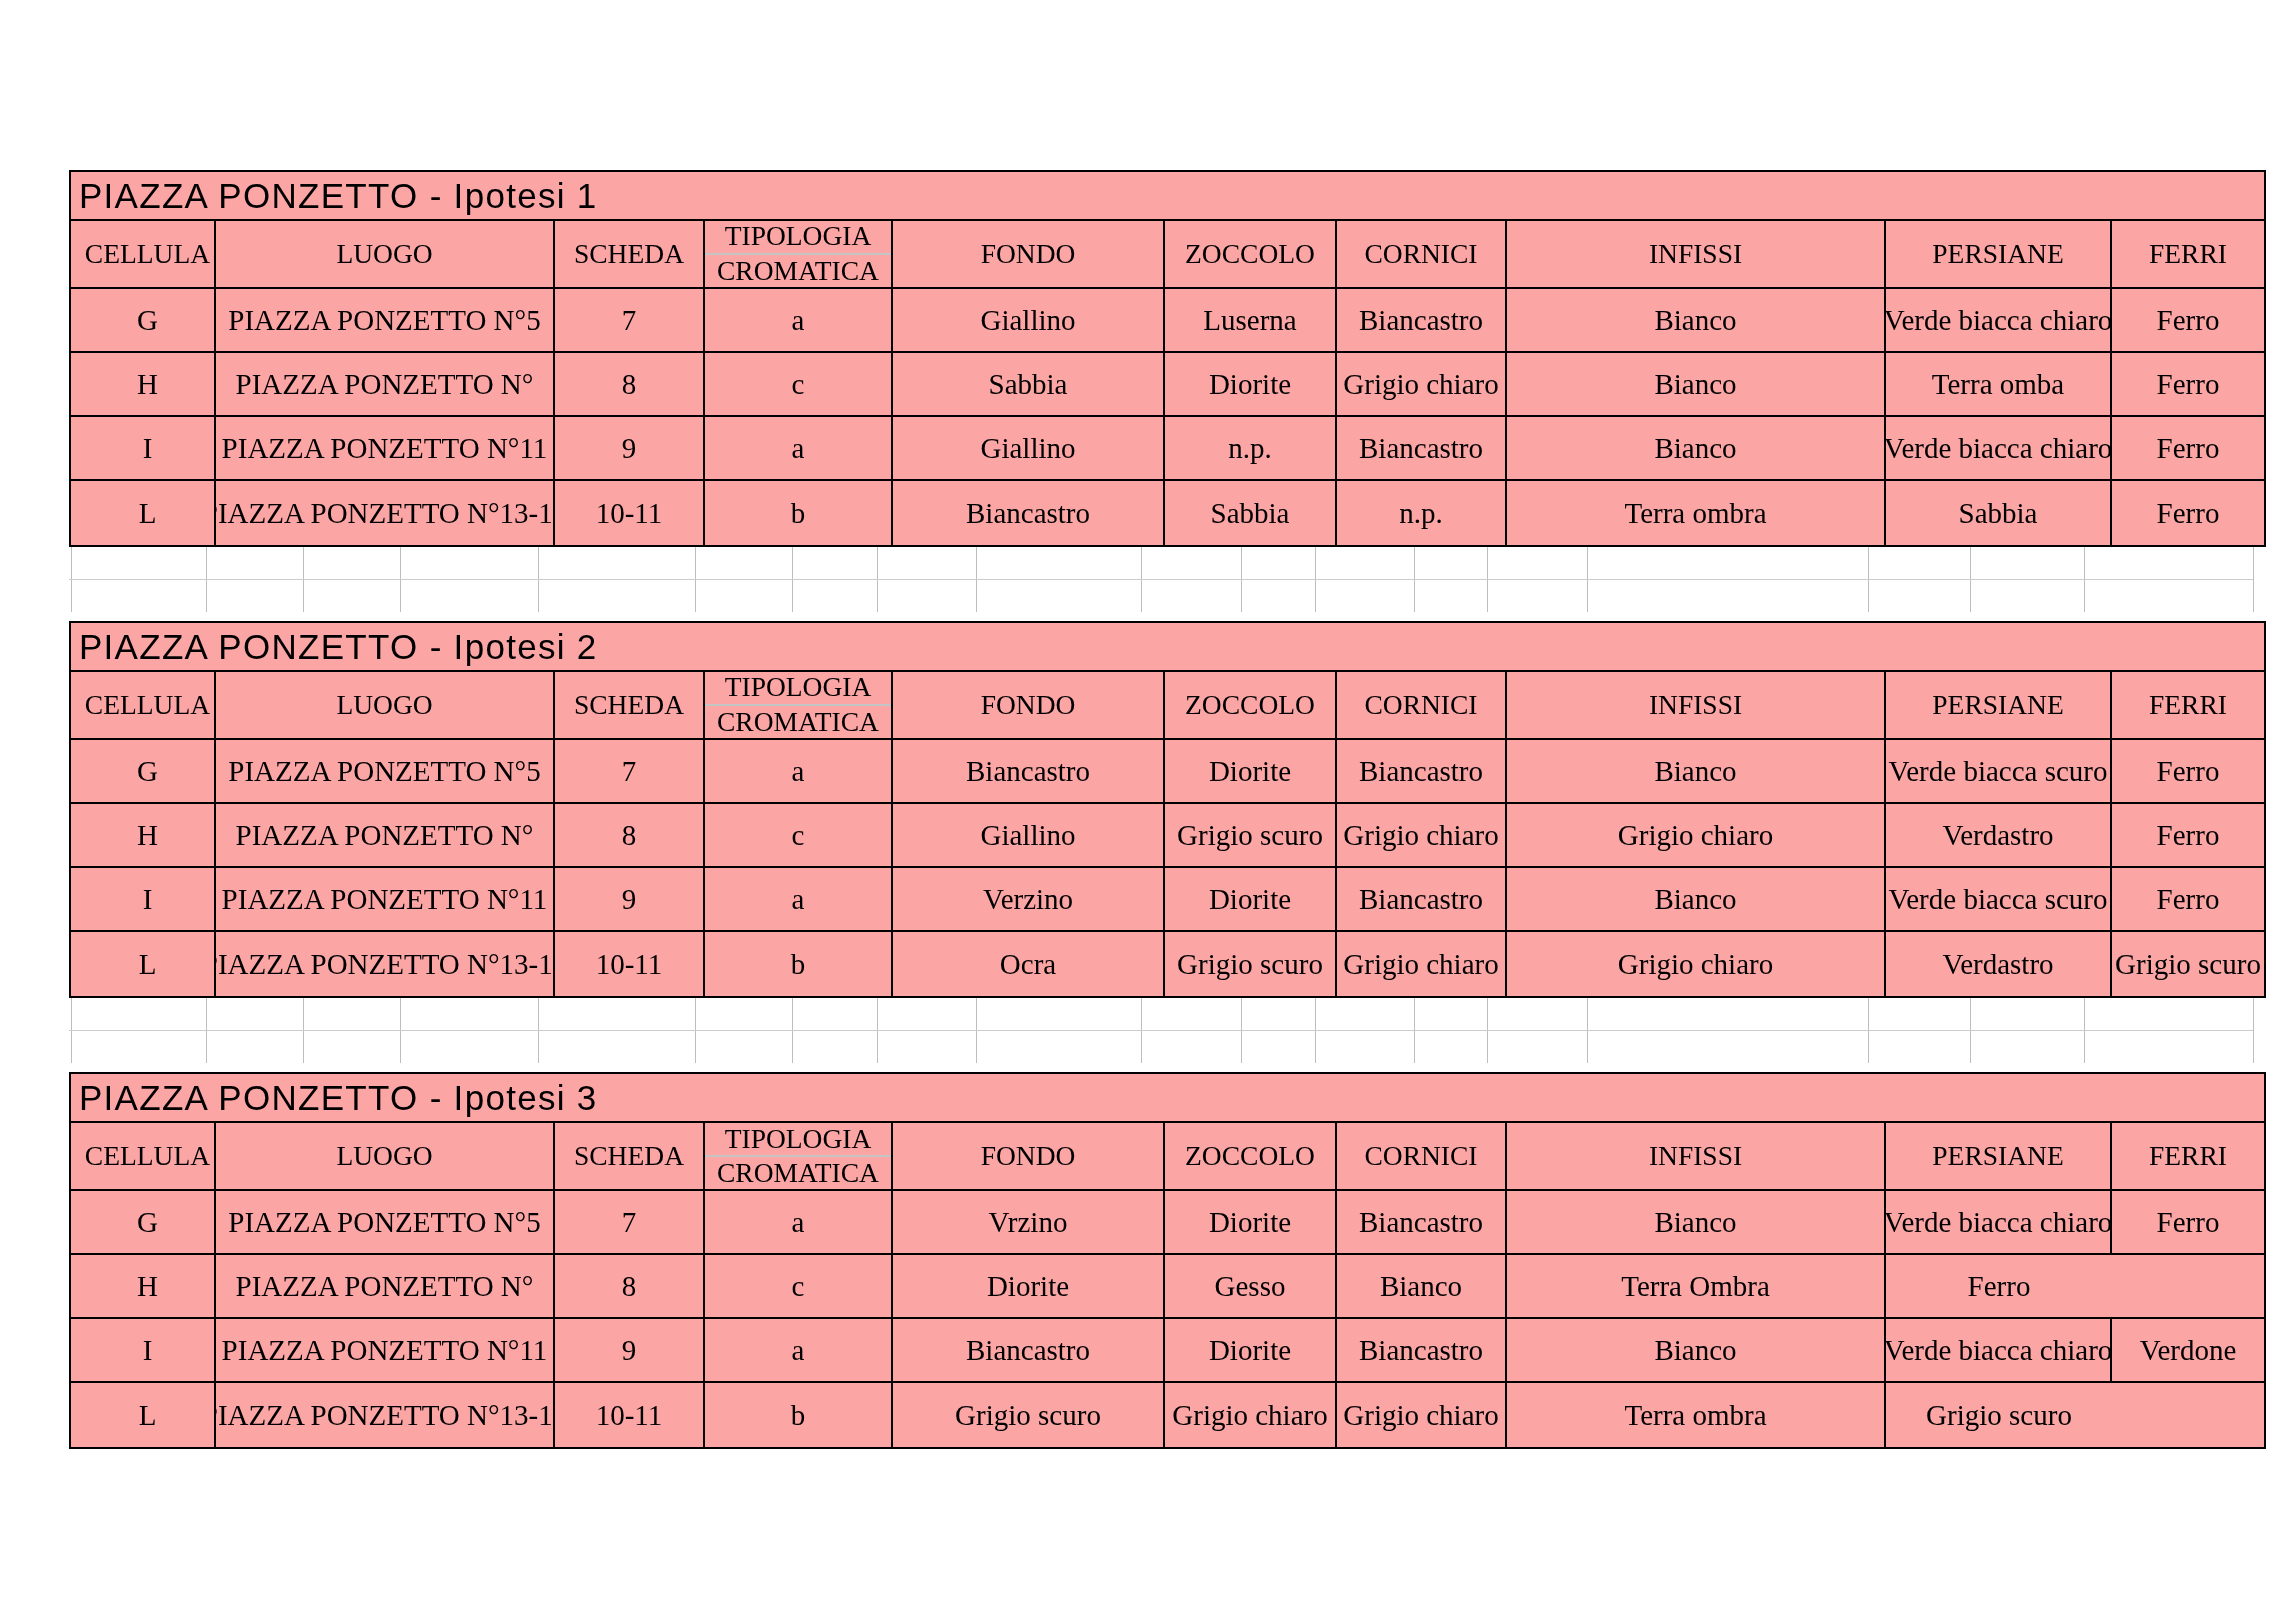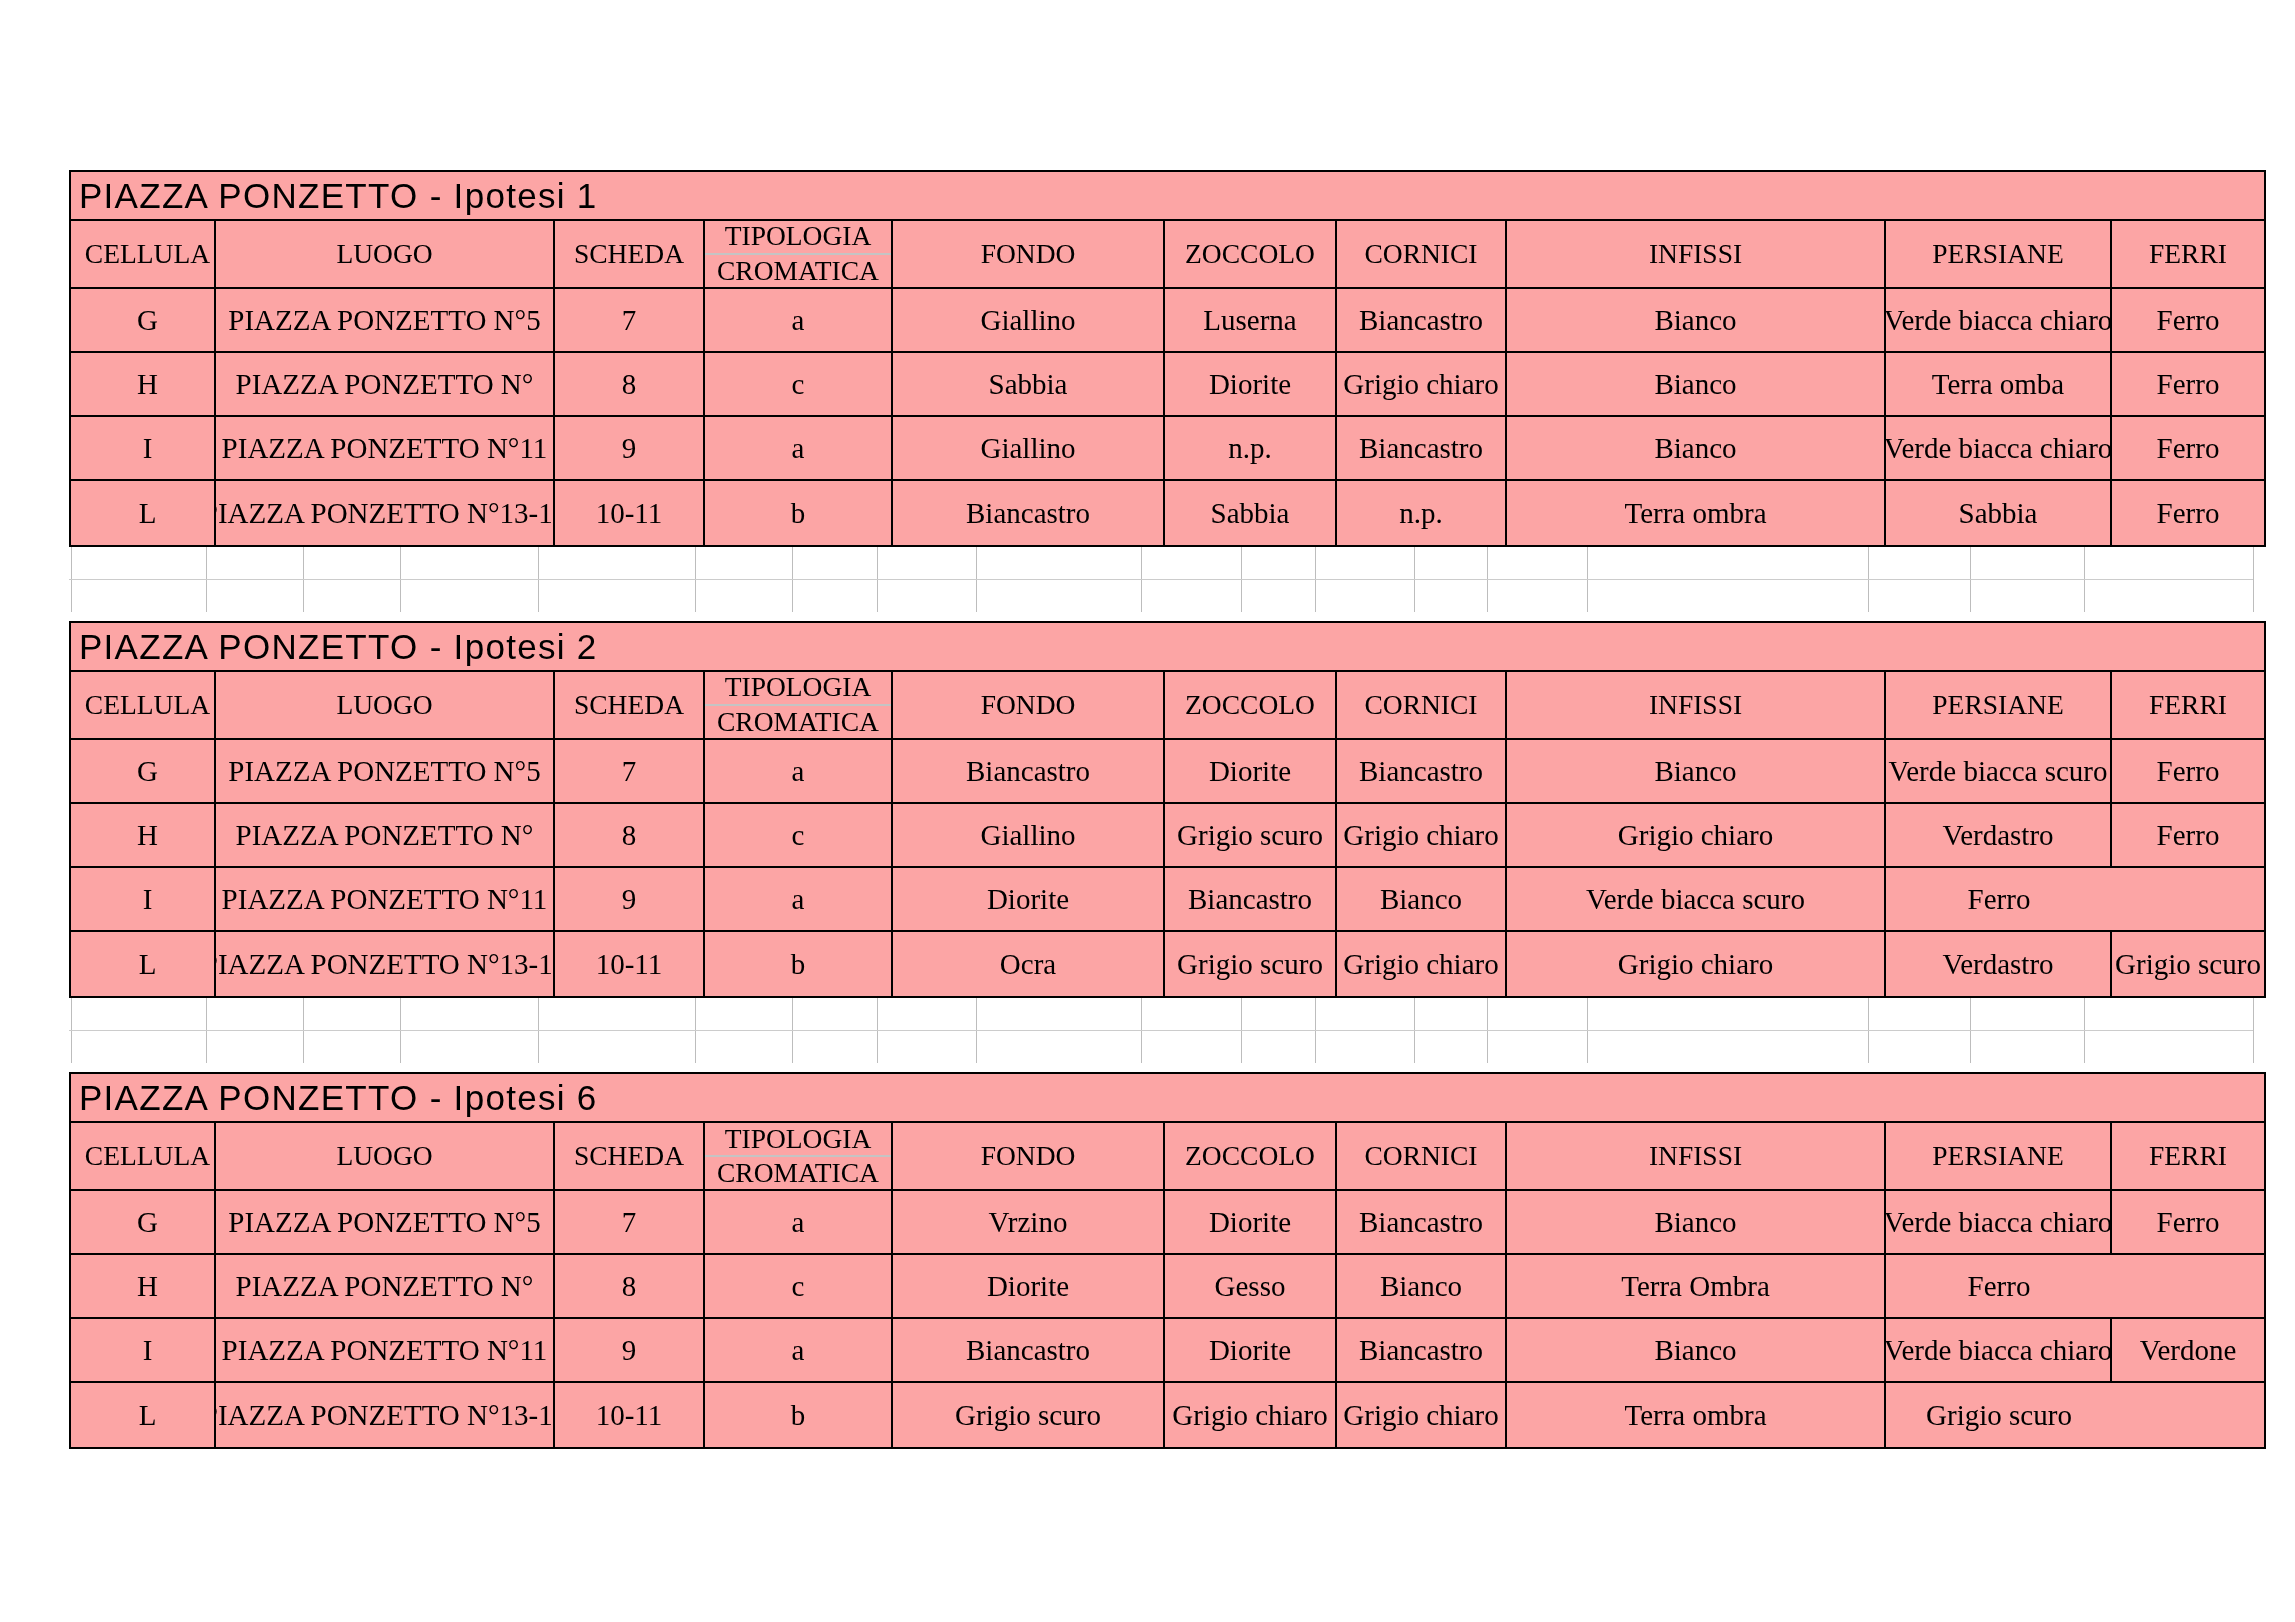--- a/index.html
+++ b/index.html
@@ -177,20 +177,21 @@
         <div class="c">Grigio chiaro</div>
         <div class="c">Grigio chiaro</div>
         <div class="c">Verdastro</div>
         <div class="c">Ferro</div>
       </div>
     <div class="row">
         <div class="c">I</div>
         <div class="c">PIAZZA PONZETTO N°11</div>
         <div class="c">9</div>
         <div class="c">a</div>
+        <div class="c">Verzino</div>
         <div class="c">Diorite</div>
         <div class="c">Biancastro</div>
         <div class="c">Bianco</div>
         <div class="c">Verde biacca scuro</div>
         <div class="c">Ferro</div>
       </div>
     <div class="row">
         <div class="c">L</div>
         <div class="c">PIAZZA PONZETTO N°13-15</div>
         <div class="c">10-11</div>
@@ -221,21 +222,21 @@
       <span class="v" style="left: 1418px;"></span>
       <span class="v" style="left: 1518px;"></span>
       <span class="v" style="left: 1799px;"></span>
       <span class="v" style="left: 1901px;"></span>
       <span class="v" style="left: 2015px;"></span>
       <span class="v" style="left: 2184px;"></span>
       <div class="h"></div>
     </div>
 
   <section class="table">
-    <div class="title">PIAZZA PONZETTO - Ipotesi 6</div>
+    <div class="title">PIAZZA PONZETTO - Ipotesi 3</div>
     <div class="hrow">
         <div class="c">CELLULA</div>
         <div class="c">LUOGO</div>
         <div class="c">SCHEDA</div>
         <div class="c">
           <div class="hc-stack">
             <span>TIPOLOGIA</span>
             <div class="hc-divider"></div>
             <span>CROMATICA</span>
           </div>

